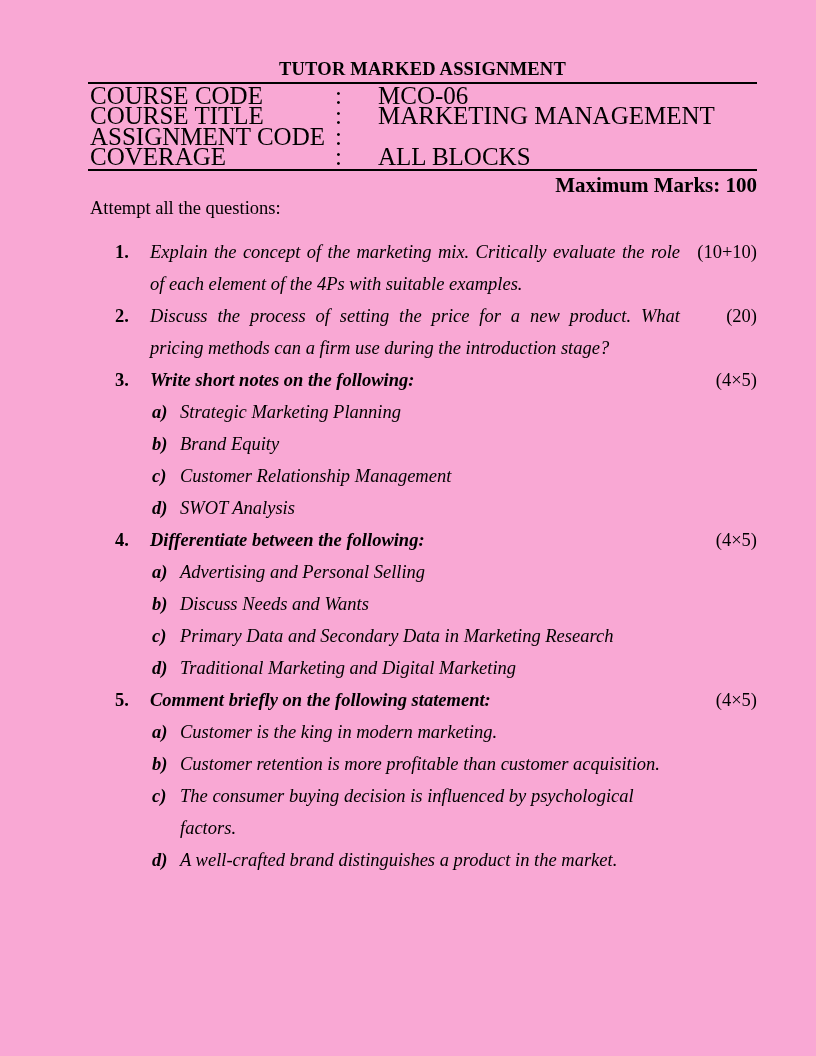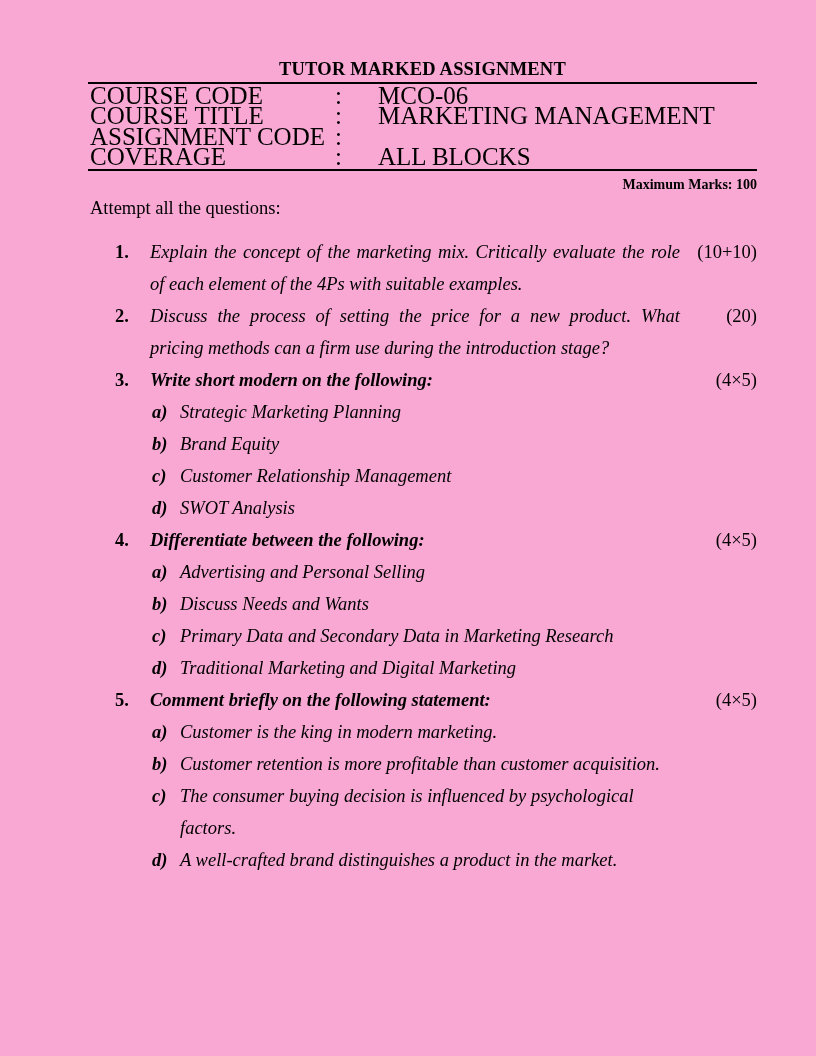--- a/index.html
+++ b/index.html
@@ -35,21 +35,21 @@
     font-size: 25px;
     line-height: 20.4px;
     white-space: nowrap;
   }
   .header-label { width: 247px; padding-left: 2px; }
   .header-sep   { width: 43px; }
   .header-value { flex: 1; }
   .max-marks {
     text-align: right;
     font-weight: bold;
-    font-size: 14px;
+    font-size: 21px;
     line-height: 24px;
     margin-top: 2px;
   }
   .instruction {
     font-weight: normal;
     font-size: 18.5px;
     line-height: 23px;
     padding-left: 2px;
   }
   .questions {
@@ -133,21 +133,21 @@
     <span class="q-num">2.</span>
     <div class="q-body">
       <div class="q-text">Discuss the process of setting the price for a new product. What pricing methods can a firm use during the introduction stage?</div>
     </div>
     <span class="q-marks">(20)</span>
   </div>
 
   <div class="q-row">
     <span class="q-num">3.</span>
     <div class="q-body">
-      <div class="q-text bold">Write short modern on the following:</div>
+      <div class="q-text bold">Write short notes on the following:</div>
 
   <div class="sub-row">
     <span class="sub-letter">a)</span>
     <span class="sub-text">Strategic Marketing Planning</span>
   </div>
 
   <div class="sub-row">
     <span class="sub-letter">b)</span>
     <span class="sub-text">Brand Equity</span>
   </div>

